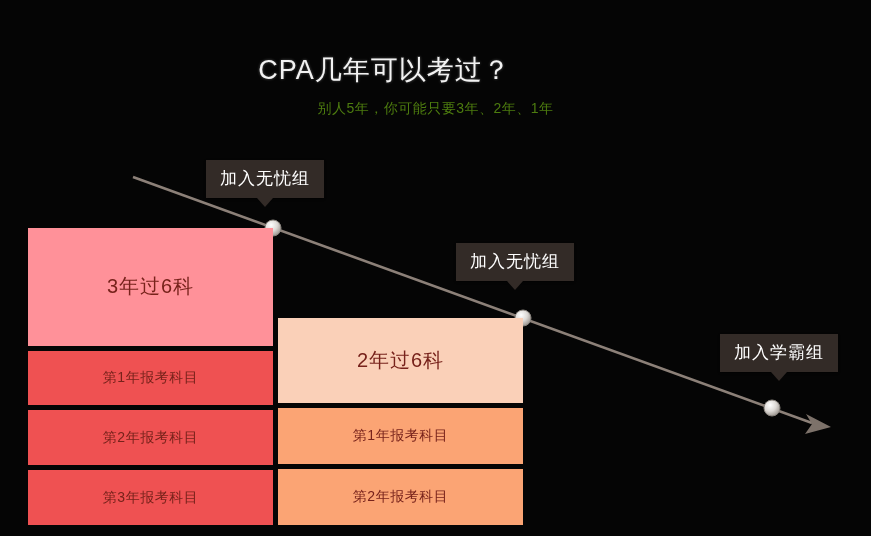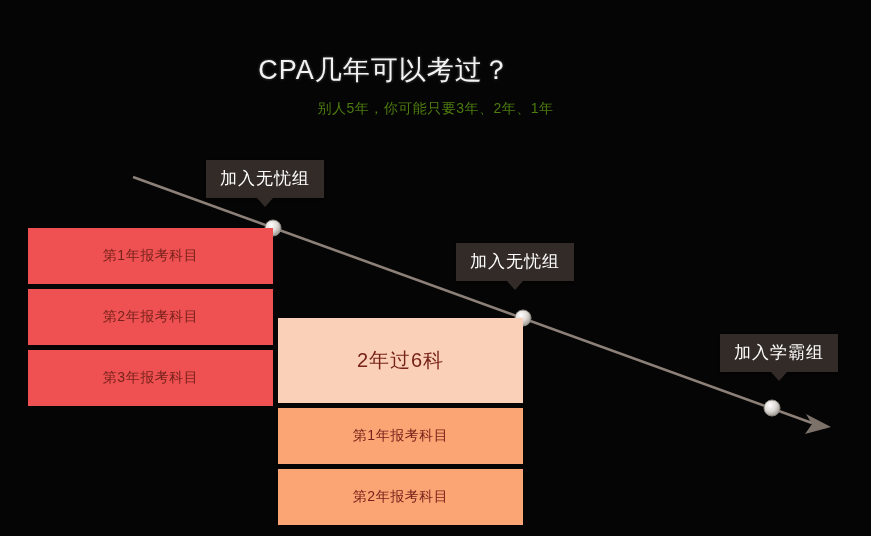--- a/index.html
+++ b/index.html
@@ -134,20 +134,21 @@
     <circle cx="273" cy="228" r="8" fill="url(#knob)" stroke="#8a847e" stroke-width="1"></circle>
     <circle cx="523" cy="318" r="8" fill="url(#knob)" stroke="#8a847e" stroke-width="1"></circle>
     <circle cx="772" cy="408" r="8" fill="url(#knob)" stroke="#8a847e" stroke-width="1"></circle>
   </svg>
 
   <div class="callout" style="left:206px; top:160px;">加入无忧组</div>
   <div class="callout" style="left:456px; top:243px;">加入无忧组</div>
   <div class="callout" style="left:720px; top:334px;">加入学霸组</div>
 
   <div class="column" id="col-1">
+    <div class="cell head">3年过6科</div>
     <div class="cell row">第1年报考科目</div>
     <div class="cell row">第2年报考科目</div>
     <div class="cell row">第3年报考科目</div>
   </div>
 
   <div class="column" id="col-2">
     <div class="cell head">2年过6科</div>
     <div class="cell row">第1年报考科目</div>
     <div class="cell row">第2年报考科目</div>
   </div>

